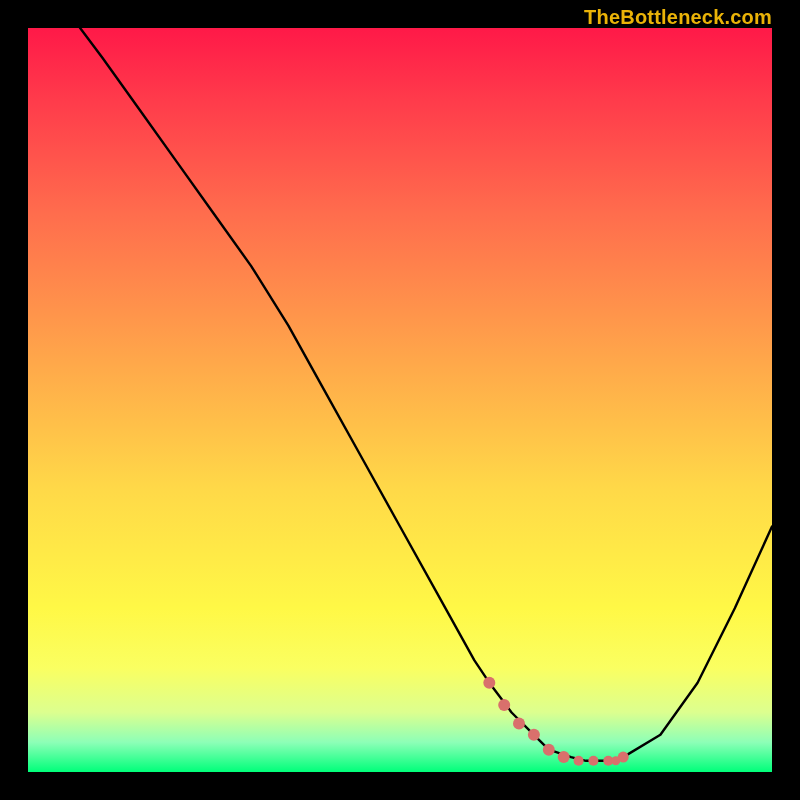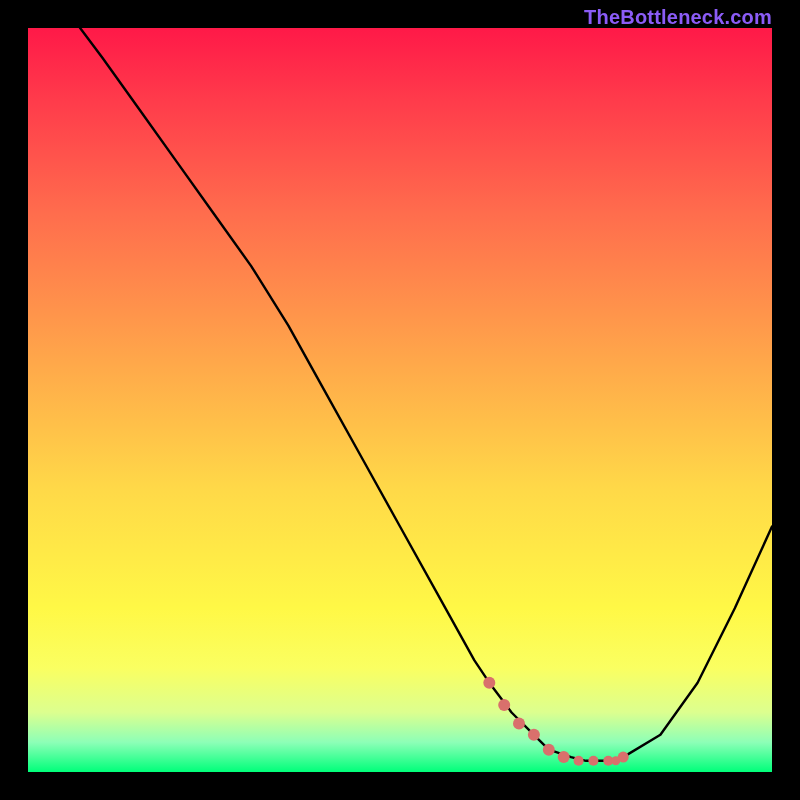--- a/index.html
+++ b/index.html
@@ -29,21 +29,21 @@
       #00ff7a 100%
     );
   }
   .watermark {
     position: absolute;
     top: 6px;
     right: 28px;
     font-family: Arial, Helvetica, sans-serif;
     font-size: 20px;
     font-weight: bold;
-    color: #8b5cf6;
+    color: #eab308;
     letter-spacing: 0.2px;
   }
   svg.plot {
     position: absolute;
     left: 28px;
     top: 28px;
     width: 744px;
     height: 744px;
     overflow: visible;
   }

